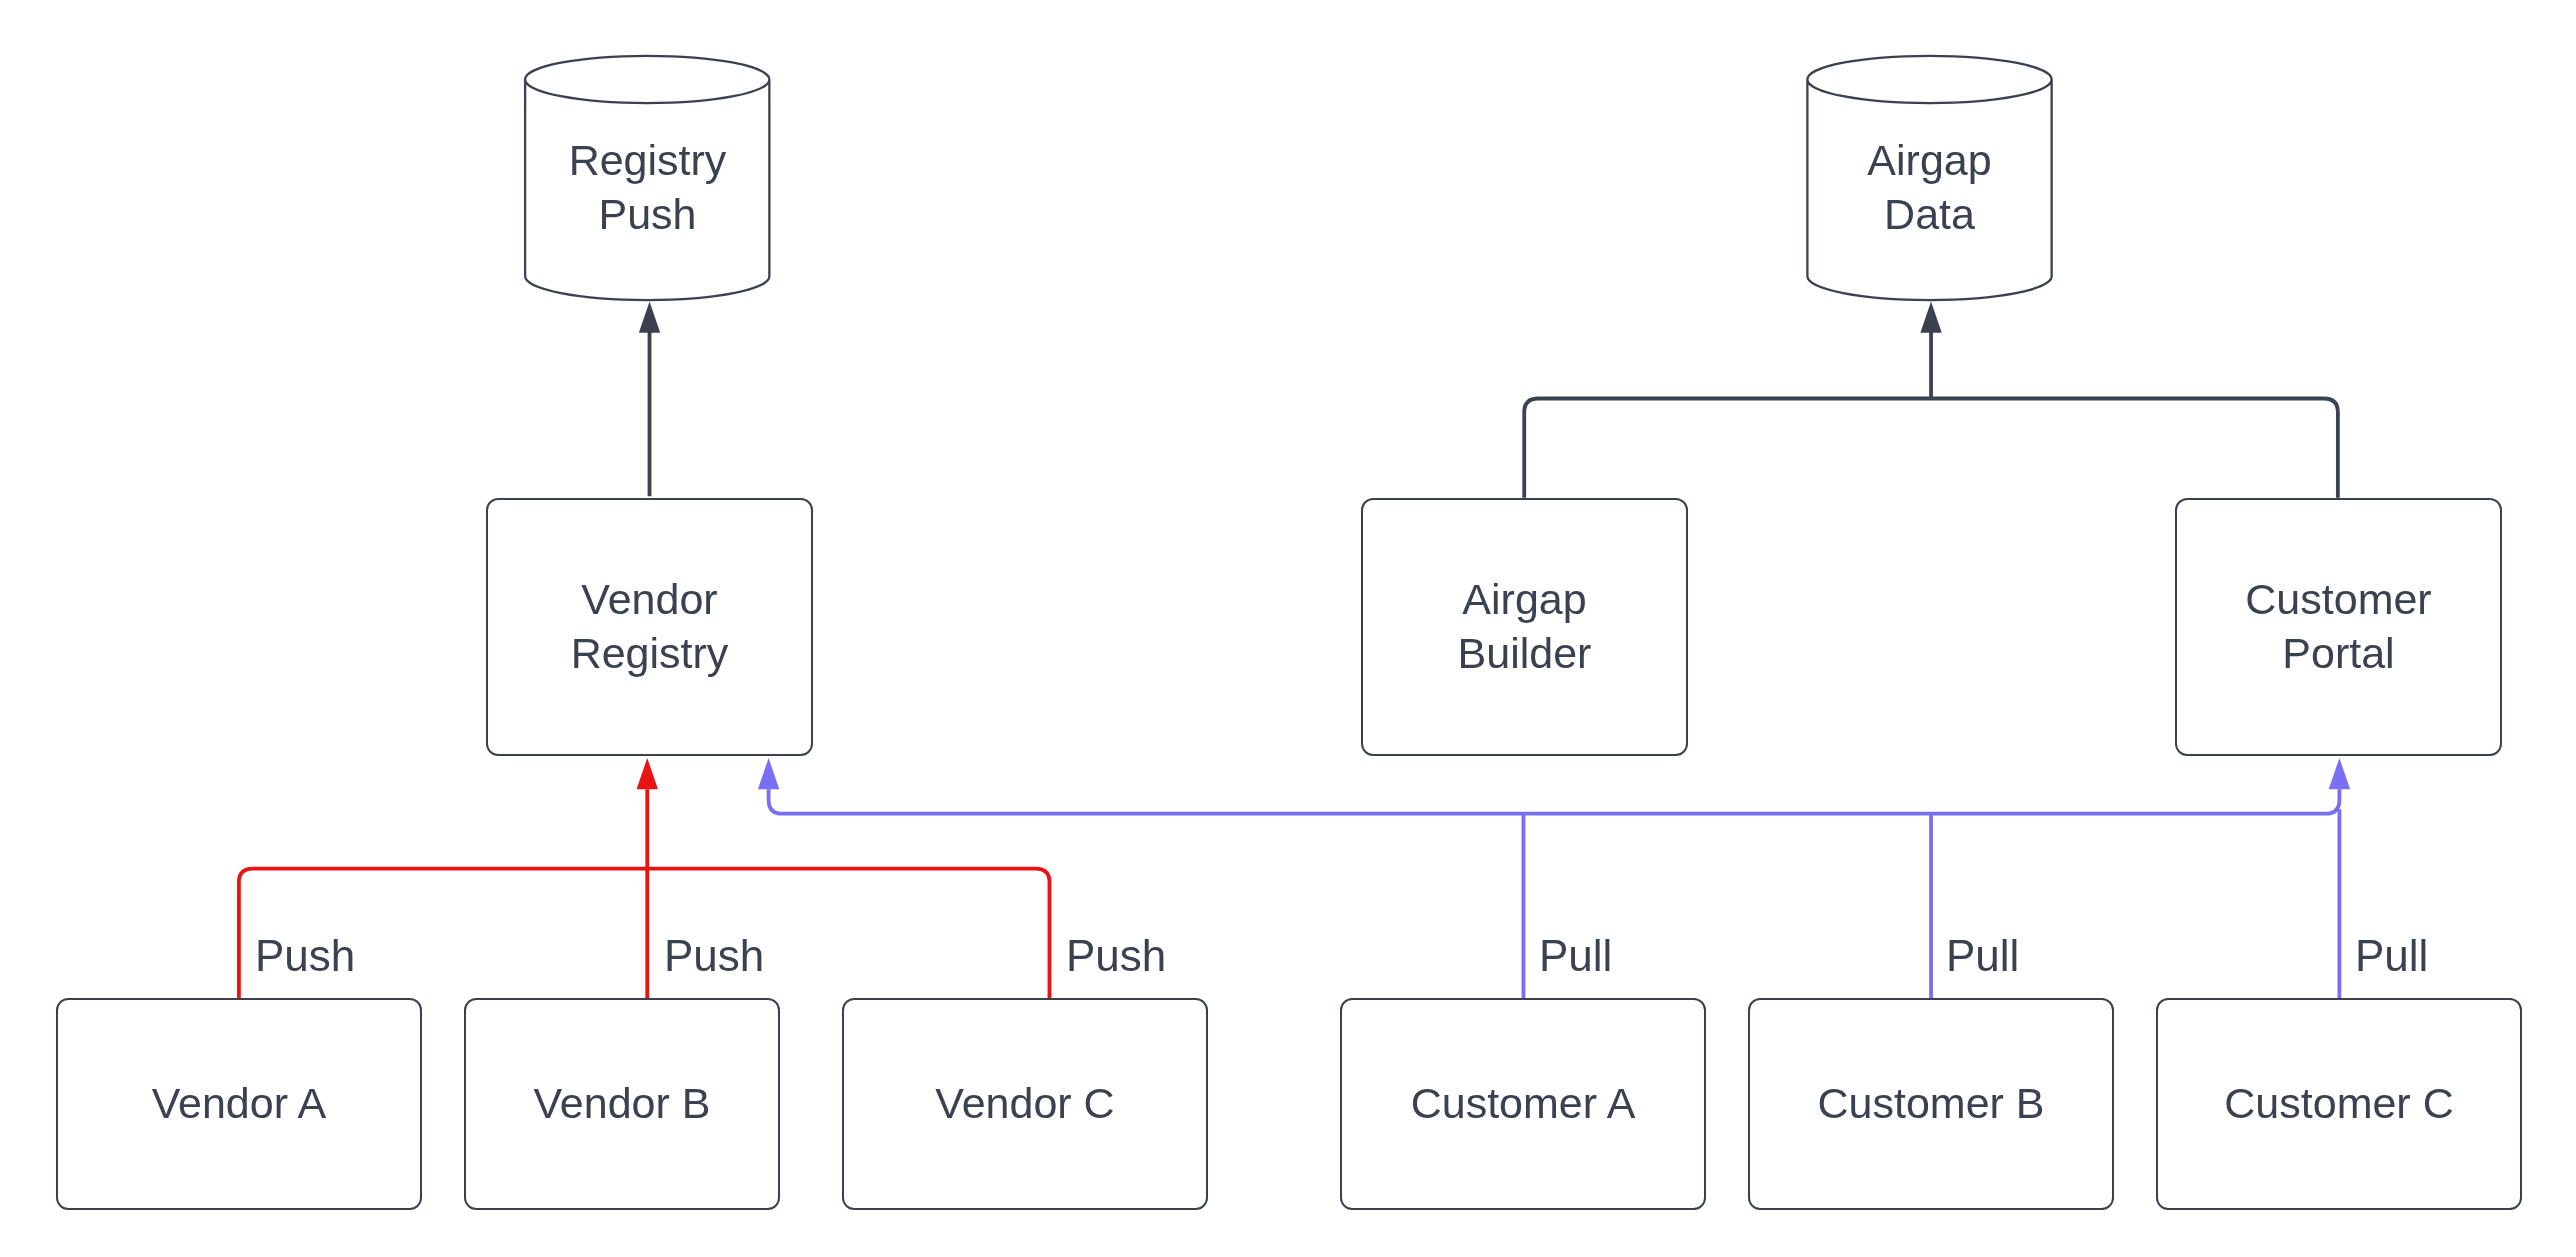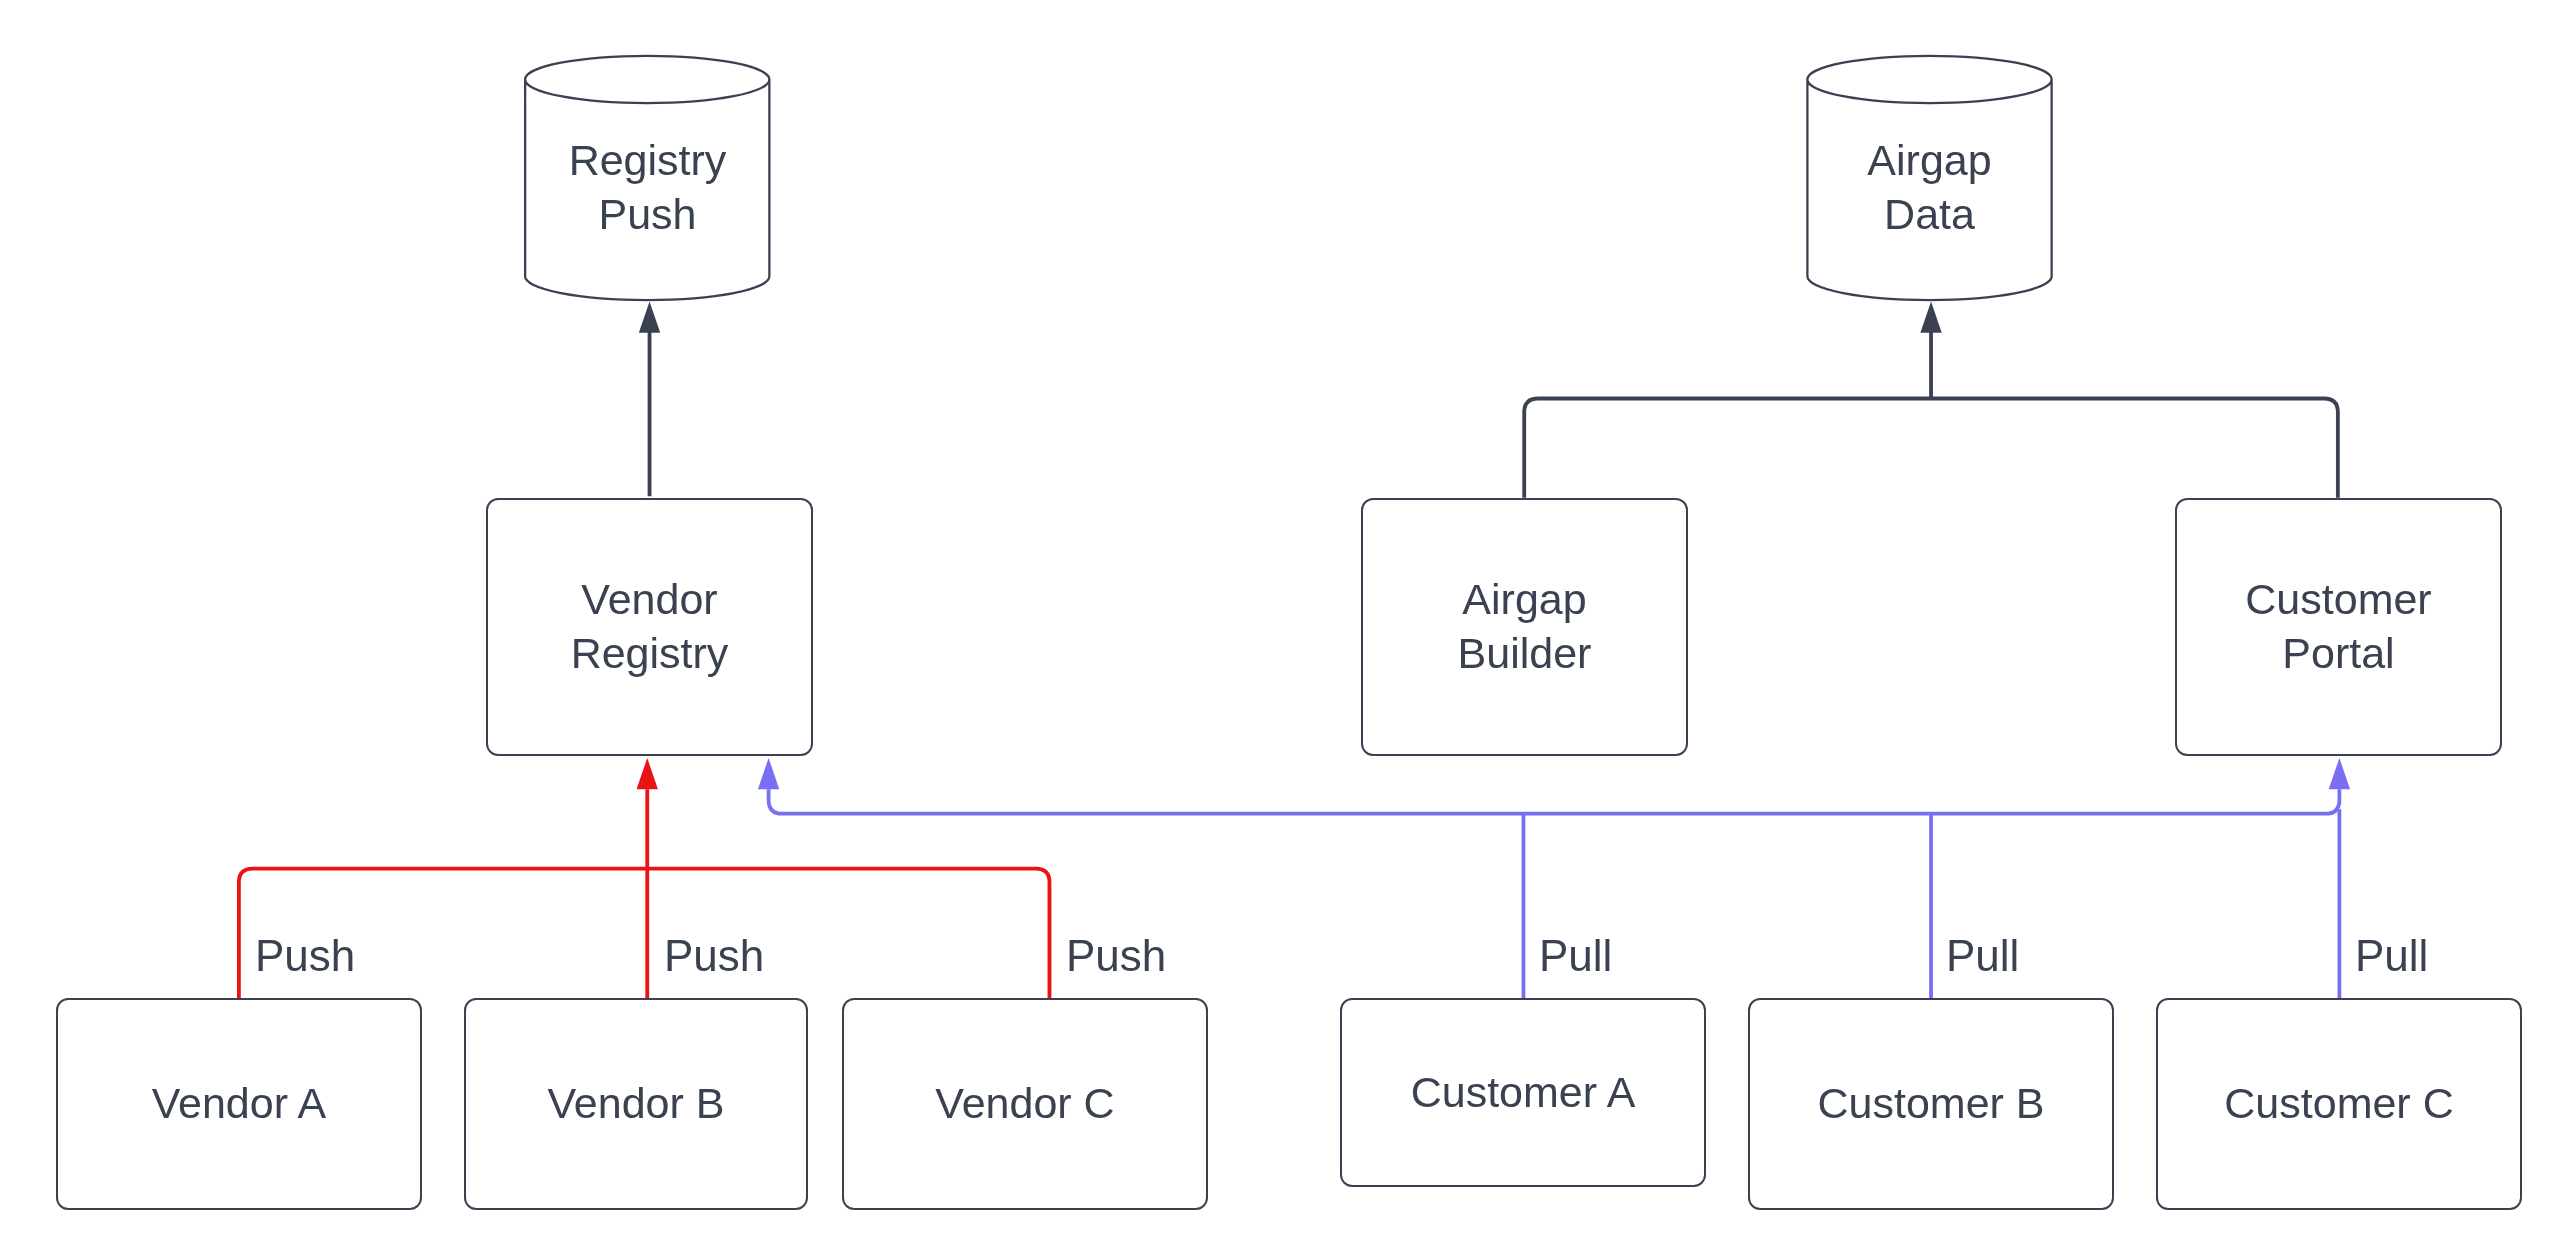--- a/index.html
+++ b/index.html
@@ -92,27 +92,27 @@
   <div class="node" style="left:1361px;top:498px;width:327px;height:258px;">
     <span class="lbl">Airgap Builder</span>
   </div>
   <div class="node" style="left:2175px;top:498px;width:327px;height:258px;">
     <span class="lbl">Customer Portal</span>
   </div>
 
   <div class="node wide" style="left:56px;top:998px;width:366px;height:212px;">
     <span class="lbl">Vendor A</span>
   </div>
-  <div class="node wide" style="left:464px;top:998px;width:344px;height:212px;">
+  <div class="node wide" style="left:464px;top:998px;width:316px;height:212px;">
     <span class="lbl">Vendor B</span>
   </div>
   <div class="node wide" style="left:842px;top:998px;width:366px;height:212px;">
     <span class="lbl">Vendor C</span>
   </div>
-  <div class="node wide" style="left:1340px;top:998px;width:366px;height:189px;">
+  <div class="node wide" style="left:1340px;top:998px;width:366px;height:212px;">
     <span class="lbl">Customer A</span>
   </div>
   <div class="node wide" style="left:1748px;top:998px;width:366px;height:212px;">
     <span class="lbl">Customer B</span>
   </div>
   <div class="node wide" style="left:2156px;top:998px;width:366px;height:212px;">
     <span class="lbl">Customer C</span>
   </div>
 
   <div class="edge-label" style="left:255px;top:932px;">Push</div>

